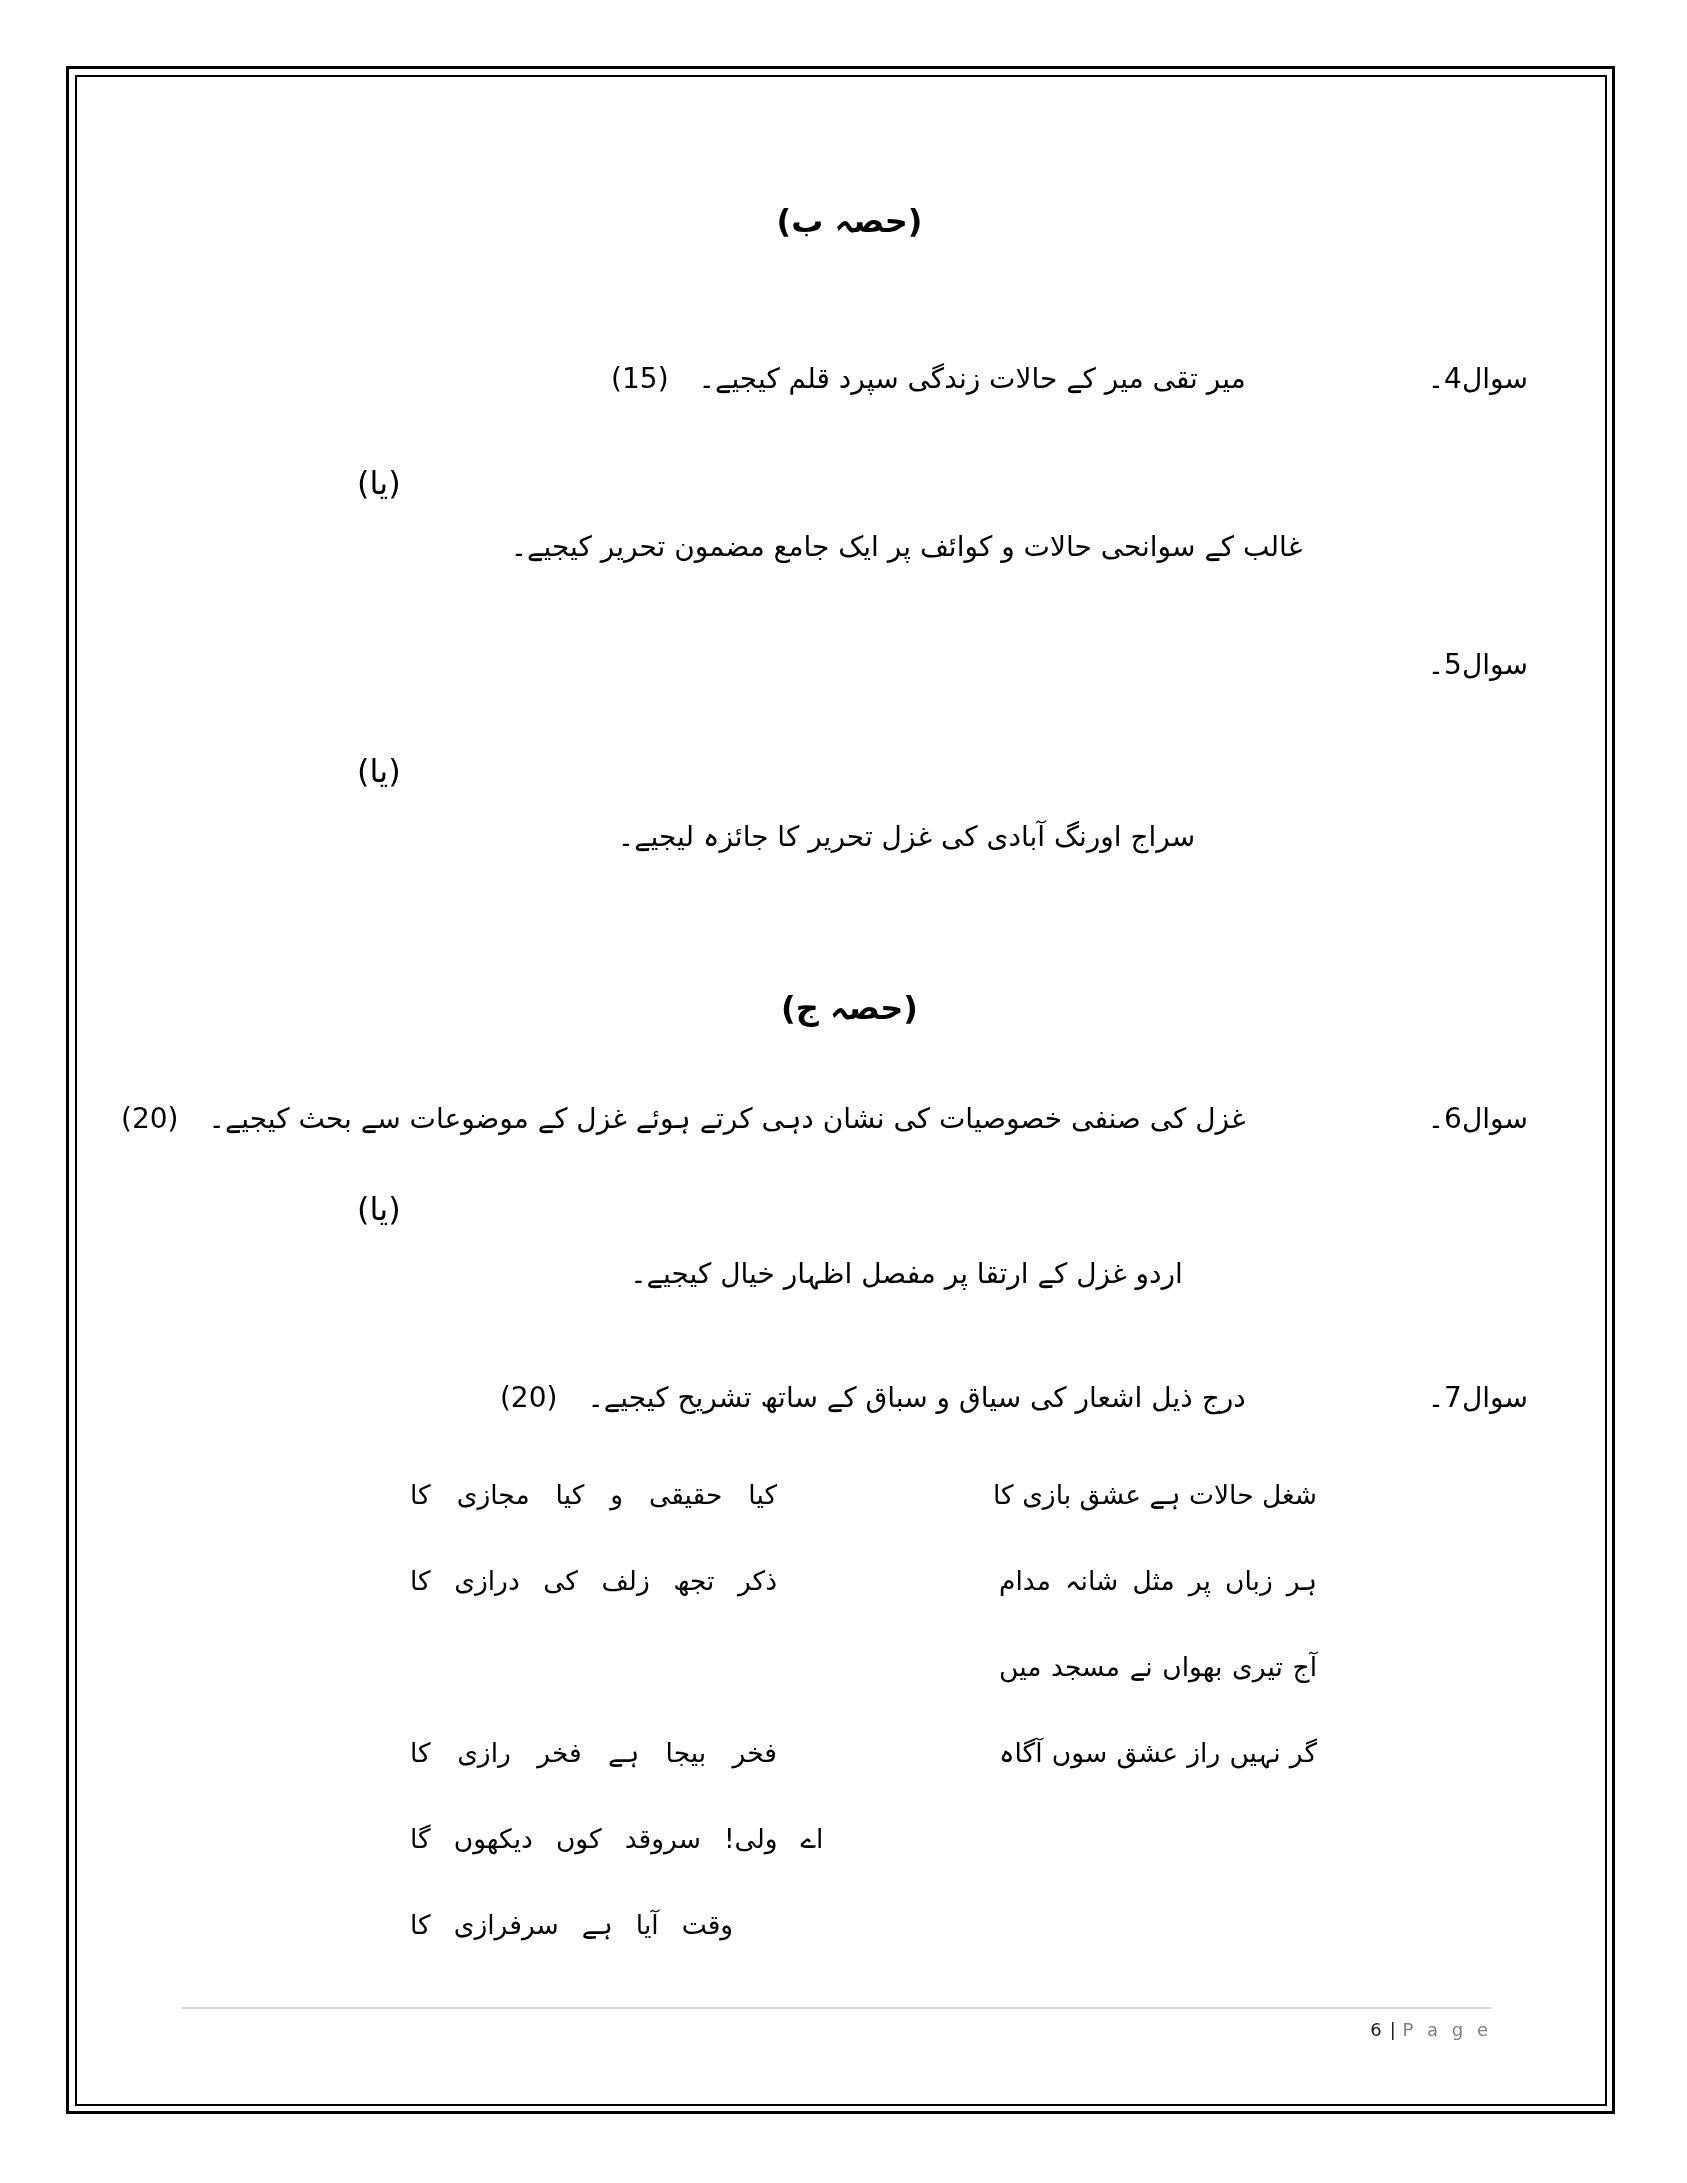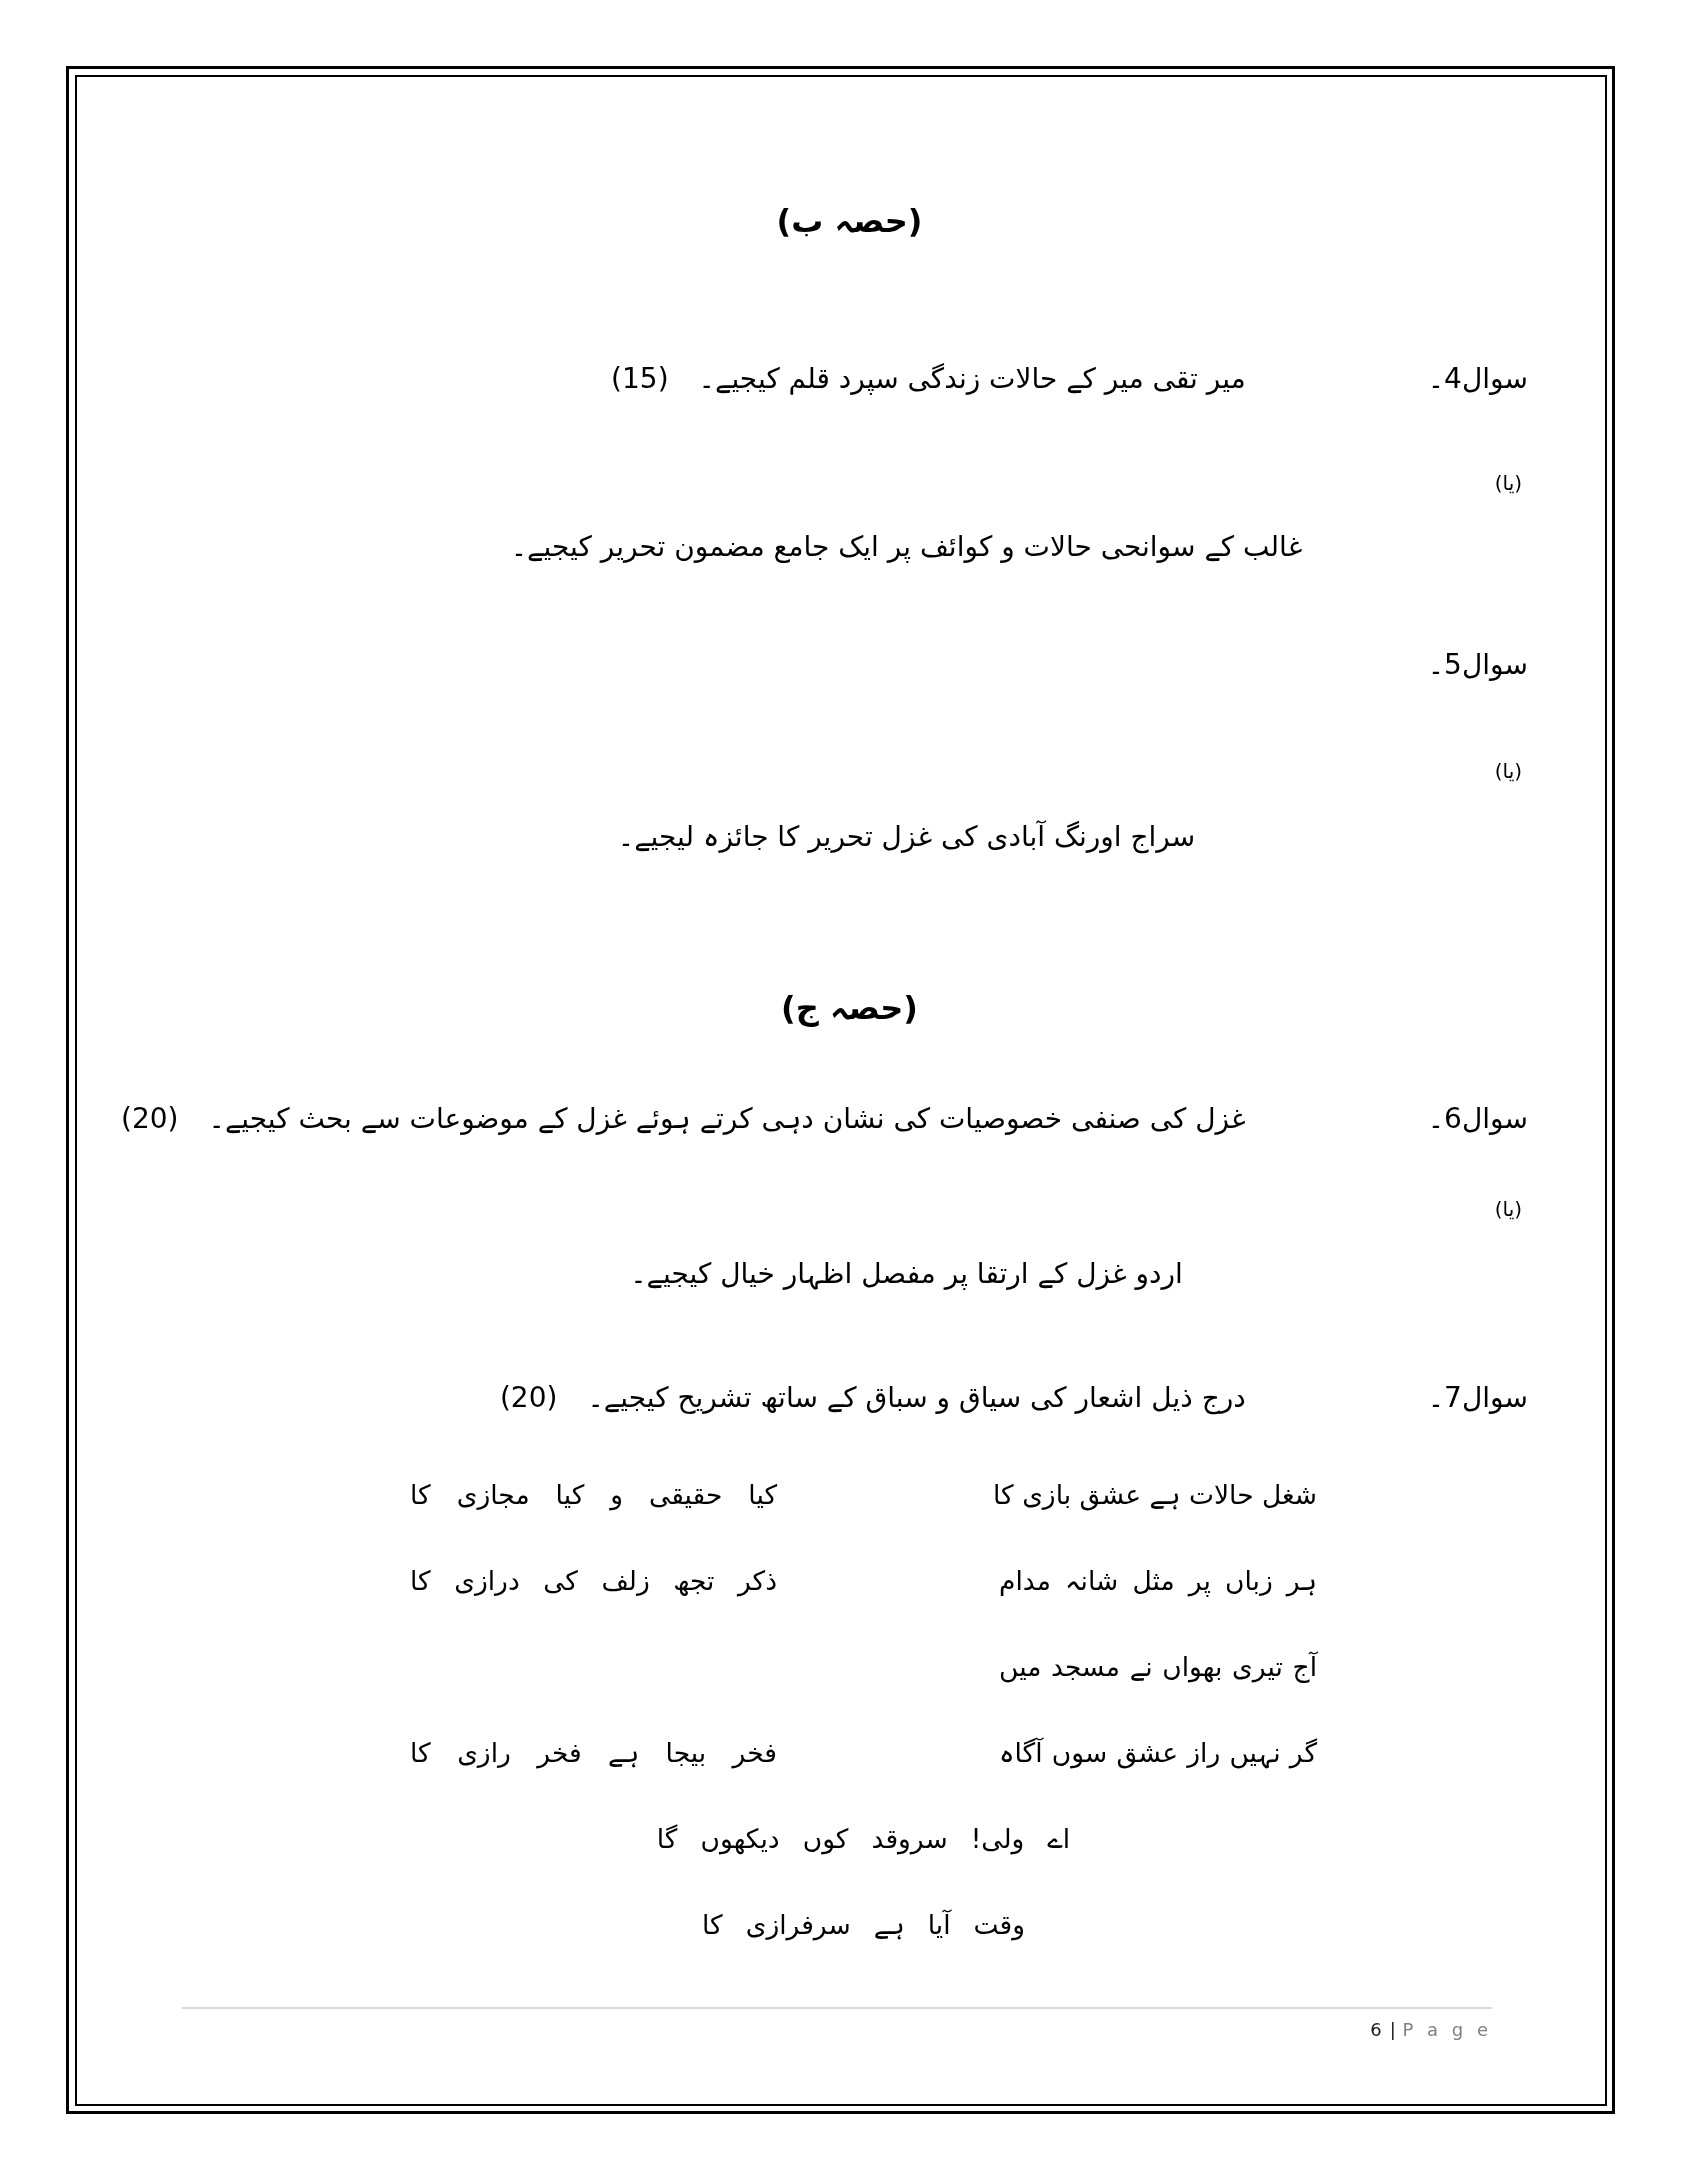--- a/index.html
+++ b/index.html
@@ -19,34 +19,34 @@
   }
   .qrow{
     position:absolute;left:159px;right:159px;margin:0;
     display:flex;flex-direction:row;direction:rtl;column-gap:182px;
     font-size:28px;line-height:44px;
   }
   .q-label{flex:0 0 auto;white-space:nowrap;}
   .q-body{flex:0 1 auto;white-space:nowrap;}
   .q-marks{margin-right:30px;}
   .or-row{
-    position:absolute;left:357px;right:165px;margin:0;text-align:right;
-    font-size:20px;line-height:42px;
+    position:absolute;left:357px;right:165px;margin:0;text-align:left;
+    font-size:32px;line-height:42px;
   }
   .alt-row{
     position:absolute;left:291px;right:165px;margin:0;text-align:center;
     font-size:28px;line-height:44px;white-space:nowrap;
   }
 
   .poem{position:absolute;left:410px;right:370px;top:1474px;font-size:26.5px;line-height:41px;}
   .couplet{display:flex;direction:rtl;justify-content:space-between;margin-bottom:45px;}
   .mis{display:block;text-align:justify;text-align-last:justify;white-space:nowrap;}
   .mis-first{width:318px;}
   .mis-second{width:367px;}
-  .close-line{display:block;text-align:center;word-spacing:14.6px;margin-bottom:45px;white-space:nowrap;}
+  .close-line{display:block;text-align:left;word-spacing:14.6px;margin-bottom:45px;white-space:nowrap;}
 
   .footer-rule{position:absolute;left:182px;right:195px;top:2007px;height:2px;background:#d9d9d9;}
   .footer-text{
     position:absolute;right:195px;top:2015px;margin:0;
     font-size:18px;line-height:29px;color:#1a1a1a;white-space:nowrap;
   }
   .footer-sep{margin:0 6.6px 0 8px;}
   .footer-word{color:#808080;letter-spacing:4px;}
 </style>
 </head>

